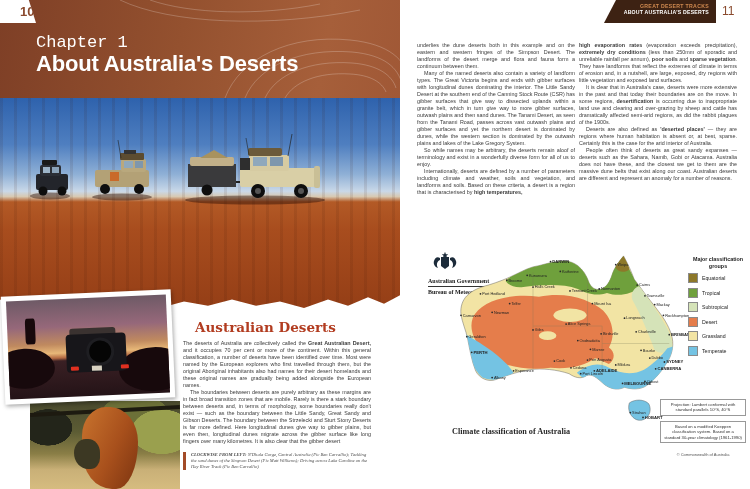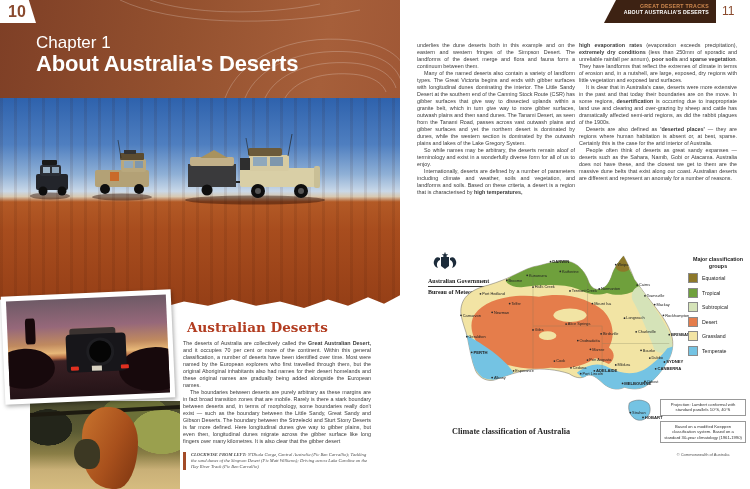--- a/index.html
+++ b/index.html
@@ -6,30 +6,30 @@
   body{width:750px;height:489px;position:relative;background:#ffffff;overflow:hidden;
        font-family:"Liberation Sans",sans-serif;color:#3a3a3a;}
   .abs{position:absolute;}
 
   
   .band{left:0;top:0;width:400px;height:98px;
         background:linear-gradient(100deg,#7e3f26 0%,#94512f 45%,#a65f3a 80%,#a05836 100%);}
   .band svg{position:absolute;left:0;top:0;}
   .tab10{left:0;top:0;width:36px;height:23px;background:#fff;
          clip-path:polygon(0 0,80% 0,100% 100%,0 100%);
-         font-weight:bold;font-size:16px;color:#8a4a2e;line-height:23px;padding-left:8px;box-sizing:border-box;}
+         font-weight:bold;font-size:13px;color:#8a4a2e;line-height:23px;padding-left:20px;box-sizing:border-box;}
   .series-tab{left:604px;top:0;width:112px;height:23px;background:#3d2213;
               clip-path:polygon(12px 0,100% 0,100% 100%,0 100%);
               text-align:right;padding:3px 7px 0 0;box-sizing:border-box;}
   .series-tab .l1{font-size:5.2px;font-weight:bold;color:#d08a50;letter-spacing:.3px;}
   .series-tab .l2{font-size:5.2px;font-weight:bold;color:#ffffff;letter-spacing:.2px;}
   .tab11{left:722px;top:0;width:28px;height:23px;font-weight:normal;font-size:12px;
          color:#8a4a2e;line-height:23px;}
   .chapter{left:36px;top:33px;color:#fff;}
-  .chapter .kicker{font-size:17px;font-weight:400;line-height:19px;}
+  .chapter .kicker{font-size:17px;font-weight:400;line-height:19px;font-family:Liberation Mono, monospace;}
   .chapter .title{font-size:22px;font-weight:700;line-height:24px;letter-spacing:-.2px;}
 
   
   .hero{left:0;top:98px;width:400px;height:212px;
         clip-path:polygon(0 0,100% 0,100% 93%,96% 97%,92% 94%,87% 98%,82% 95%,76% 99%,70% 96%,64% 98%,58% 95%,52% 98%,46% 96%,40% 99%,34% 96%,28% 98%,22% 95%,16% 98%,10% 96%,5% 98%,0 95%);
         background:
           repeating-linear-gradient(90deg, rgba(60,20,5,.10) 0 3px, rgba(0,0,0,0) 3px 14px),
           linear-gradient(#2e62ad 0%,#4f7fc0 22%,#8fb0d6 36%,#c9d8e8 44%,#d8c9b2 46.5%,#b35a26 49%,#a84d1e 62%,#943e16 100%);}
   .hero svg{position:absolute;left:0;top:0;}
 
@@ -55,21 +55,21 @@
           linear-gradient(#4a4a2e 0%,#5c5c34 35%,#8a7e46 60%,#c9b077 78%,#d6bc80 100%);}
   .mound{position:absolute;left:52px;top:6px;width:56px;height:82px;
         background:linear-gradient(115deg,#c9742e 0%,#a8501c 55%,#7c3410 100%);
         border-radius:46% 54% 42% 58% / 38% 46% 62% 50%;}
   .mound-notch{position:absolute;left:44px;top:38px;width:26px;height:30px;background:#3c3823;
         border-radius:50% 50% 40% 60%;}
   .branch{position:absolute;left:0;top:8px;width:150px;height:4px;background:#1d1a10;transform:rotate(-3deg);}
 
   
   .section{left:183px;top:319px;width:188px;}
-  .section h2{margin:0 0 5px 4px;font-family:"DejaVu Serif","Liberation Serif",serif;
+  .section h2{margin:0 0 5px 12px;font-family:"DejaVu Serif","Liberation Serif",serif;
         font-size:13.5px;color:#b23c20;font-weight:700;}
   .body-copy .para{margin:0;font-size:5.4px;line-height:7px;text-align:justify;text-indent:7px;color:#3b3b3b;}
   .body-copy .para:first-child{text-indent:0;}
   .caption{margin-top:7px;border-left:3px solid #a34b28;padding-left:5px;
         font-family:"Liberation Serif",serif;font-size:4.6px;line-height:6px;color:#4a4a4a;font-style:italic;}
   .col{top:42px;width:158px;}
   .col1{left:417px;} .col2{left:579px;}
 
   
   .bom{left:428px;top:252px;width:78px;}

